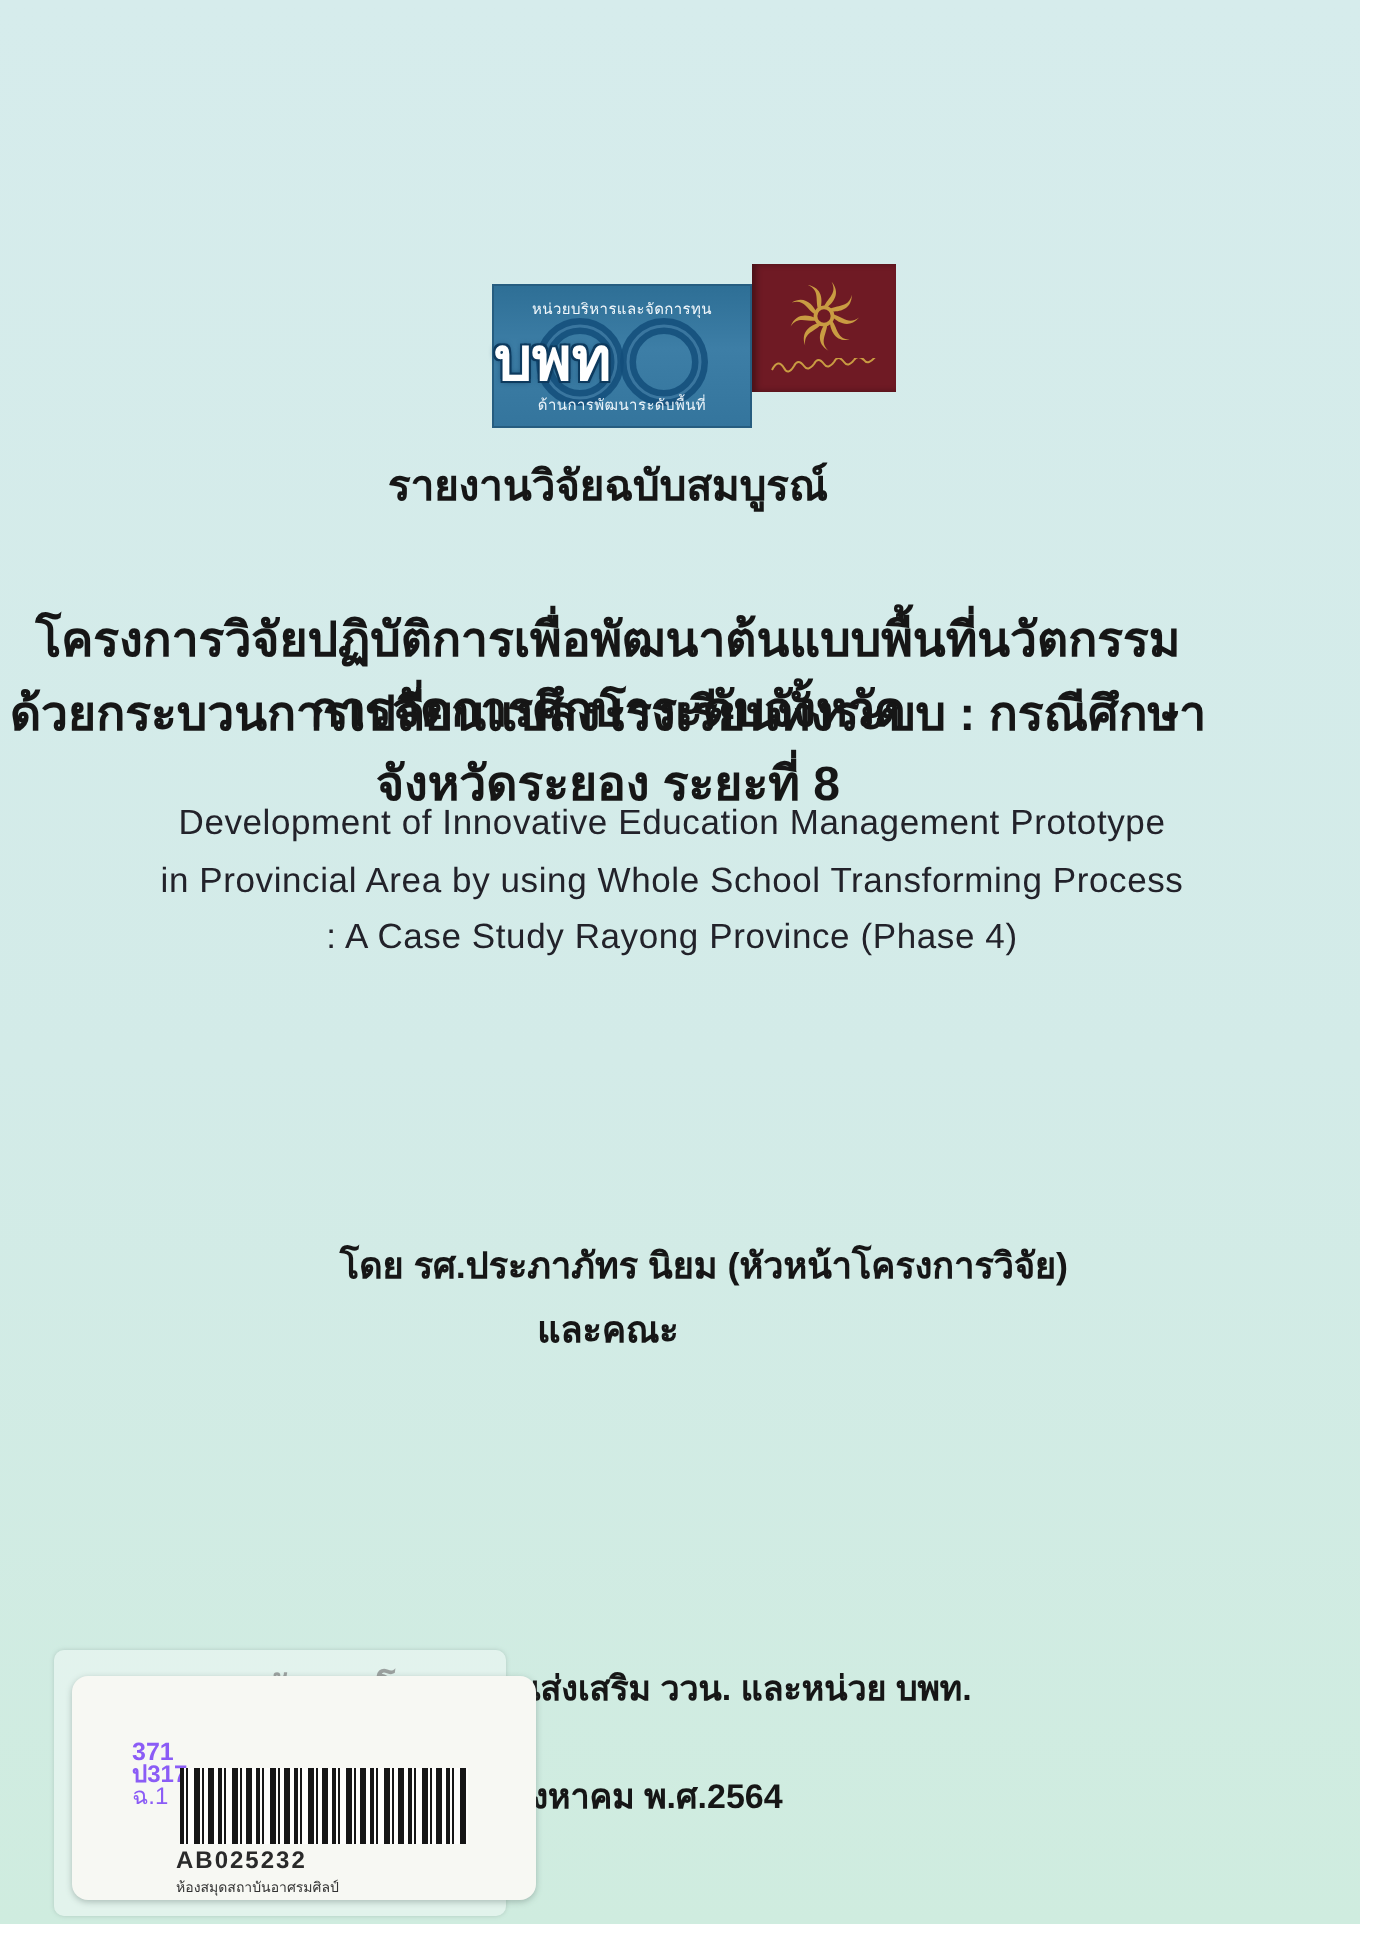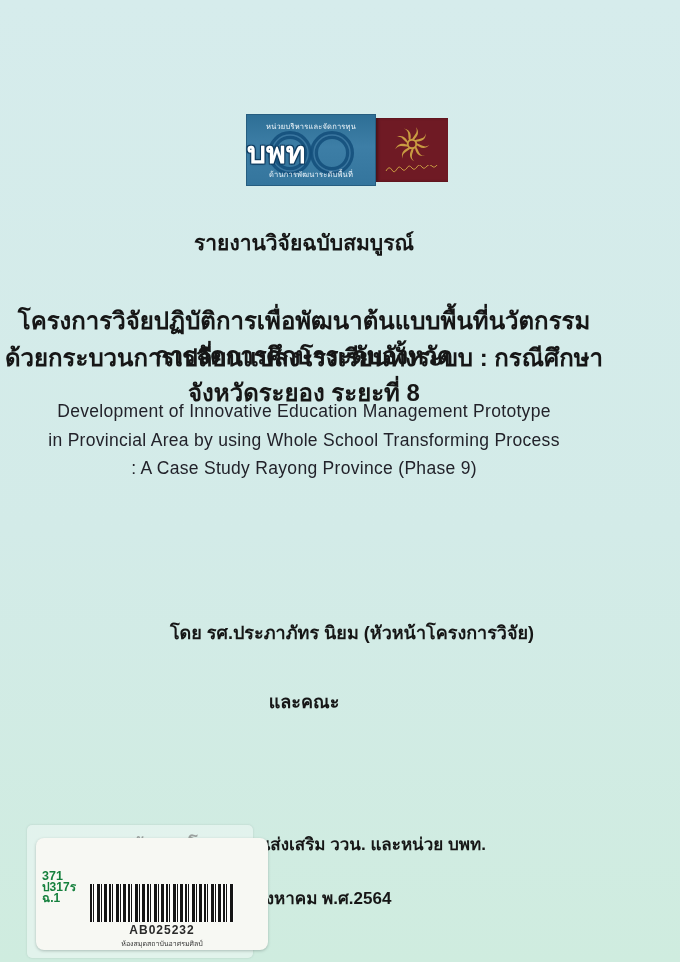--- a/index.html
+++ b/index.html
@@ -11,62 +11,62 @@
     position:absolute;left:0;top:0;width:680px;height:962px;
     background:linear-gradient(180deg,#d6ecec 0%,#d3ebe8 55%,#cfecdf 100%);
   }
   .centered{position:absolute;left:0;width:608px;text-align:center;color:#161616;}
 
   
   .logo-wrap{position:absolute;left:246px;top:114px;display:flex;align-items:center;}
   .logo-blue{
     position:relative;width:130px;height:72px;
     background:linear-gradient(180deg,#2e6f96 0%,#3d7ea6 45%,#34759d 100%);
-    border:1px solid #265d80;box-sizing:border-box;
+    border:1px solid #265d80;box-sizing:border-box;margin-top:28px;
   }
   .logo-top-text{position:absolute;top:5px;left:0;width:100%;text-align:center;
     font-size:7.5px;color:#f2f8fc;letter-spacing:.2px;}
   .logo-rings{position:absolute;left:5px;top:16px;}
   .logo-acronym{position:absolute;left:0;top:17px;width:100%;height:42px;line-height:42px;
     text-align:left;font-size:30px;font-weight:700;color:#ffffff;
     text-shadow:1px 1px 0 #0d3a5e,-1px -1px 0 #0d3a5e,1px -1px 0 #0d3a5e,-1px 1px 0 #0d3a5e,0 0 3px #0d3a5e;}
   .logo-bottom-text{position:absolute;bottom:5px;left:0;width:100%;text-align:center;
     font-size:7.5px;color:#eaf3f9;letter-spacing:.2px;}
   .logo-red{
     position:relative;width:72px;height:64px;background:#6f1a24;
     box-shadow:inset 2px 0 3px rgba(0,0,0,.35);
     display:flex;flex-direction:column;align-items:center;justify-content:center;gap:2px;
   }
 
   
   .report-type{top:226px;font-size:21px;font-weight:600;}
   .thai-title{top:303px;font-size:24px;font-weight:700;line-height:35px;}
-  .eng-title{top:397px;font-size:17.5px;font-weight:500;line-height:28.5px;color:#22222a;letter-spacing:.3px;}
+  .eng-title{top:397px;font-size:17.5px;font-weight:500;line-height:28.5px;color:#22222a;letter-spacing:.3px;margin-left:32px;}
   .author-line{top:618px;font-size:18px;font-weight:600;margin-left:48px;}
-  .team-line{top:650px;font-size:18px;font-weight:600;margin-top:37px;}
+  .team-line{top:650px;font-size:18px;font-weight:600;}
   .affil-line{top:682px;font-size:18px;font-weight:600;}
   .funding-line{top:830px;font-size:17px;font-weight:600;}
   .date-line{top:884px;font-size:17px;font-weight:600;}
 
   
   .laminate{
     position:absolute;left:27px;top:825px;width:226px;height:133px;
     background:rgba(238,247,244,.62);border-radius:5px;
     box-shadow:0 0 2px rgba(120,140,135,.35);
   }
   .lib-label{
     position:absolute;left:36px;top:838px;width:232px;height:112px;
     background:#f7f8f3;border-radius:8px;
     box-shadow:0 1px 3px rgba(90,110,105,.4);
   }
-  .call-number{position:absolute;left:6px;top:33px;color:#15803d;line-height:11px;}
+  .call-number{position:absolute;left:30px;top:33px;color:#8b5cf6;line-height:11px;}
   .cn-1{font-size:12.5px;font-weight:700;}
   .cn-2{font-size:12px;font-weight:600;}
-  .cn-3{font-size:12px;font-weight:700;}
-  .barcode-wrap{position:absolute;left:52px;top:46px;width:148px;text-align:center;}
+  .cn-3{font-size:12px;font-weight:400;}
+  .barcode-wrap{position:absolute;left:52px;top:46px;width:148px;}
   .bars{
     height:38px;margin:0 2px;background-color:#fdfdfb;
     background-image:repeating-linear-gradient(90deg,
       #151515 0 2px,#fdfdfb 2px 3px,
       #151515 3px 4px,#fdfdfb 4px 7px,
       #151515 7px 10px,#fdfdfb 10px 11px,
       #151515 11px 12px,#fdfdfb 12px 14px,
       #151515 14px 17px,#fdfdfb 17px 19px);
   }
   .barcode-value{font-size:12px;font-weight:700;color:#2a2a2a;letter-spacing:1px;margin-top:1px;}
@@ -133,21 +133,21 @@
   <div class="centered report-type">รายงานวิจัยฉบับสมบูรณ์</div>
 
   <div>
     <div class="centered thai-title" style="top:303px">โครงการวิจัยปฏิบัติการเพื่อพัฒนาต้นแบบพื้นที่นวัตกรรมการจัดการศึกษาระดับจังหวัด</div>
     <div class="centered thai-title" style="top:340px">ด้วยกระบวนการเปลี่ยนแปลงโรงเรียนทั้งระบบ : กรณีศึกษาจังหวัดระยอง ระยะที่ 8</div>
   </div>
 
   <div>
     <div class="centered eng-title" style="top:397px">Development of Innovative Education Management Prototype</div>
     <div class="centered eng-title" style="top:426px">in Provincial Area by using Whole School Transforming Process</div>
-    <div class="centered eng-title" style="top:454px">: A Case Study Rayong Province (Phase 9)</div>
+    <div class="centered eng-title" style="top:454px">: A Case Study Rayong Province (Phase 4)</div>
   </div>
 
   <div class="centered author-line">โดย รศ.ประภาภัทร นิยม  (หัวหน้าโครงการวิจัย)</div>
   <div class="centered team-line">และคณะ</div>
 
   <div class="centered funding-line">สนับสนุนโดยกองทุนส่งเสริม ววน. และหน่วย บพท.</div>
   <div class="centered date-line">เดือนสิงหาคม พ.ศ.2564</div>
 
   <div class="laminate"></div>
 

